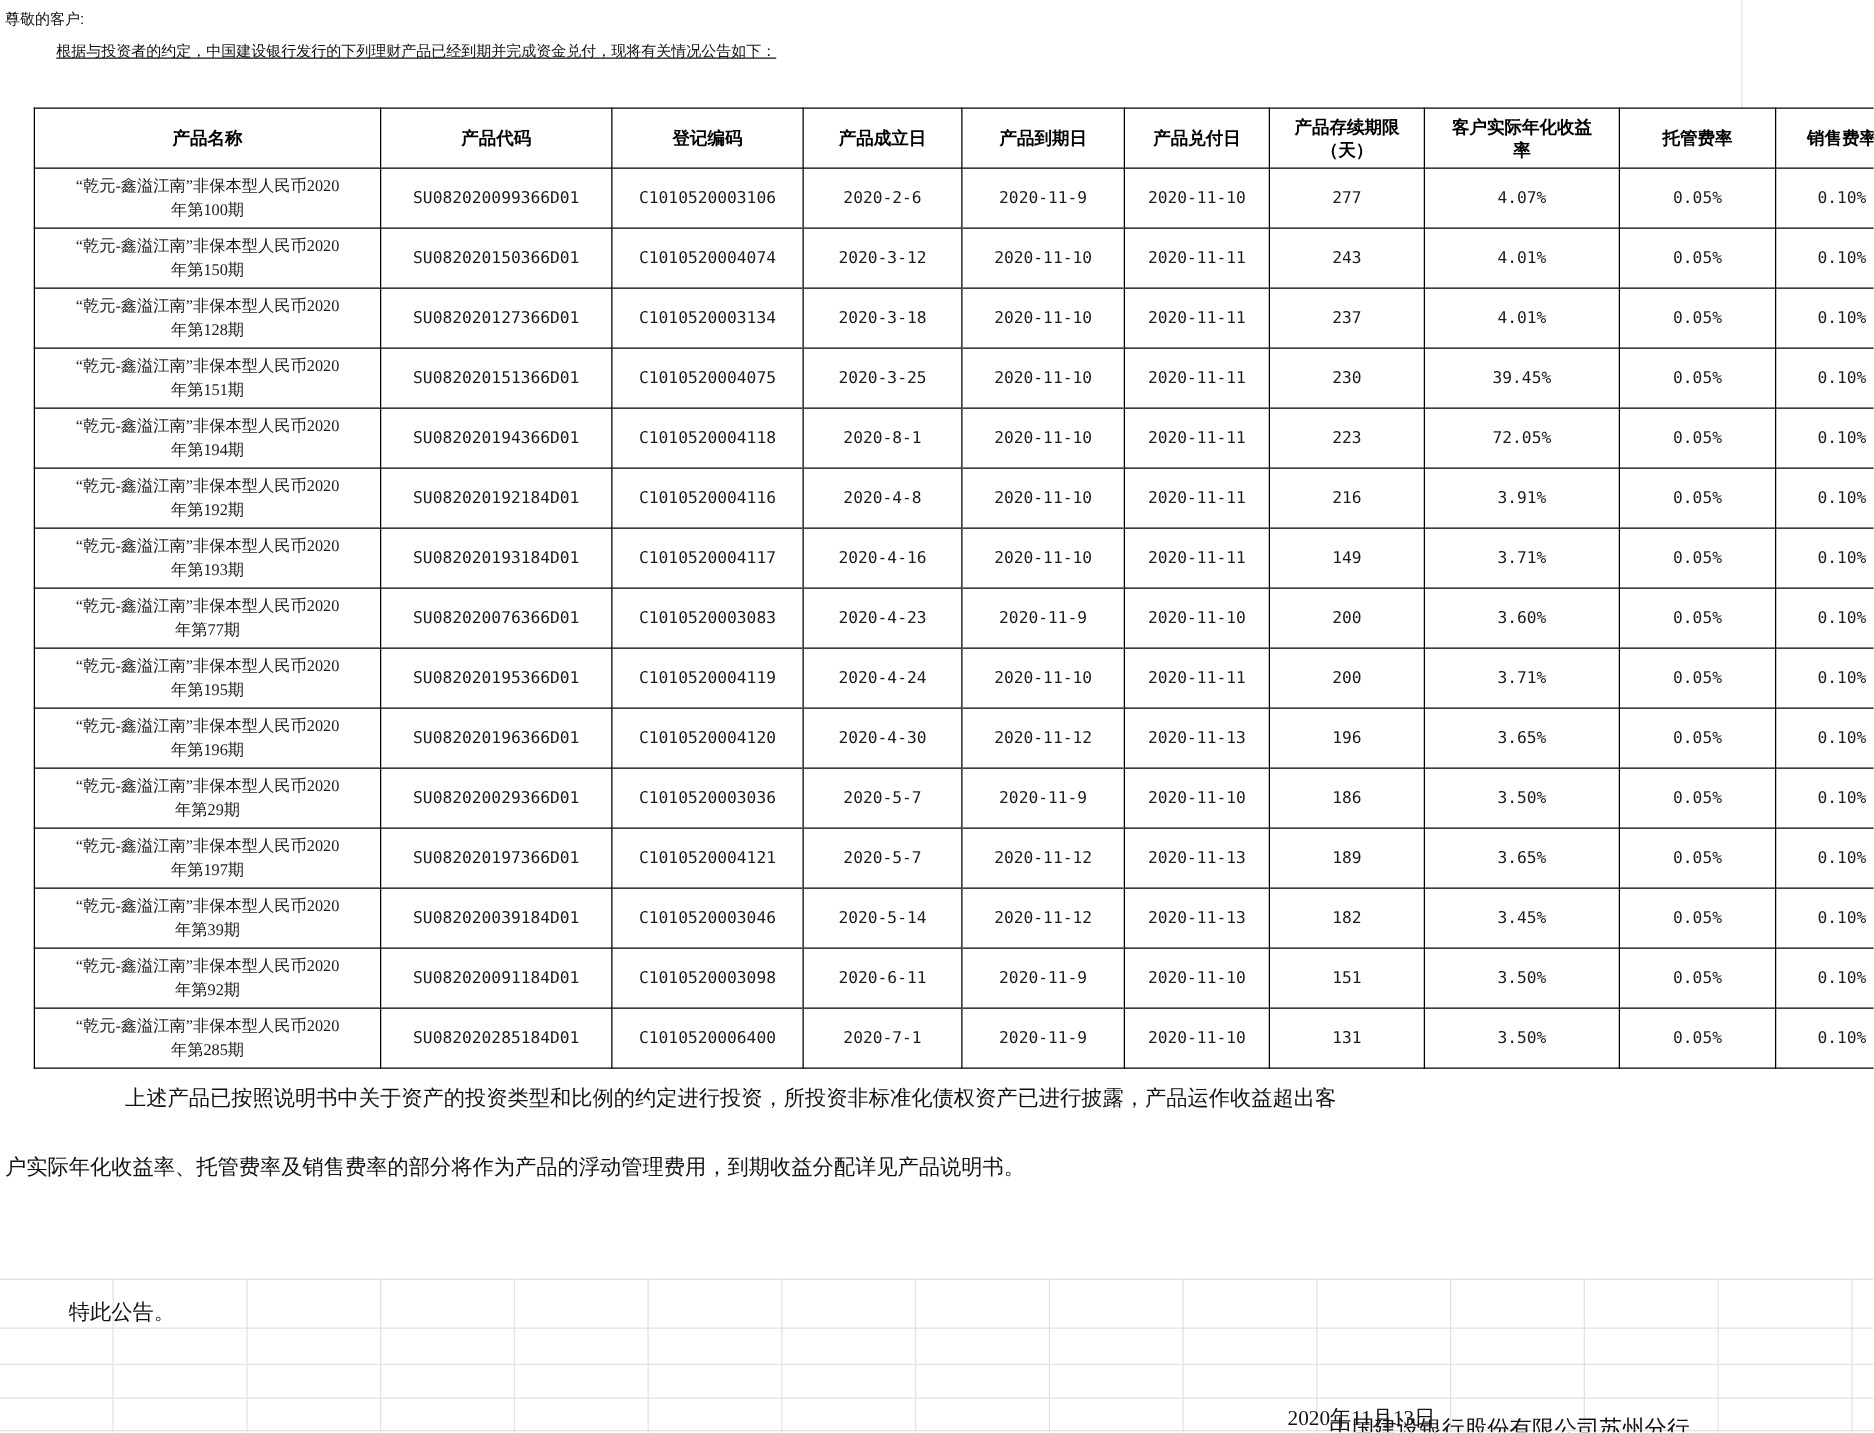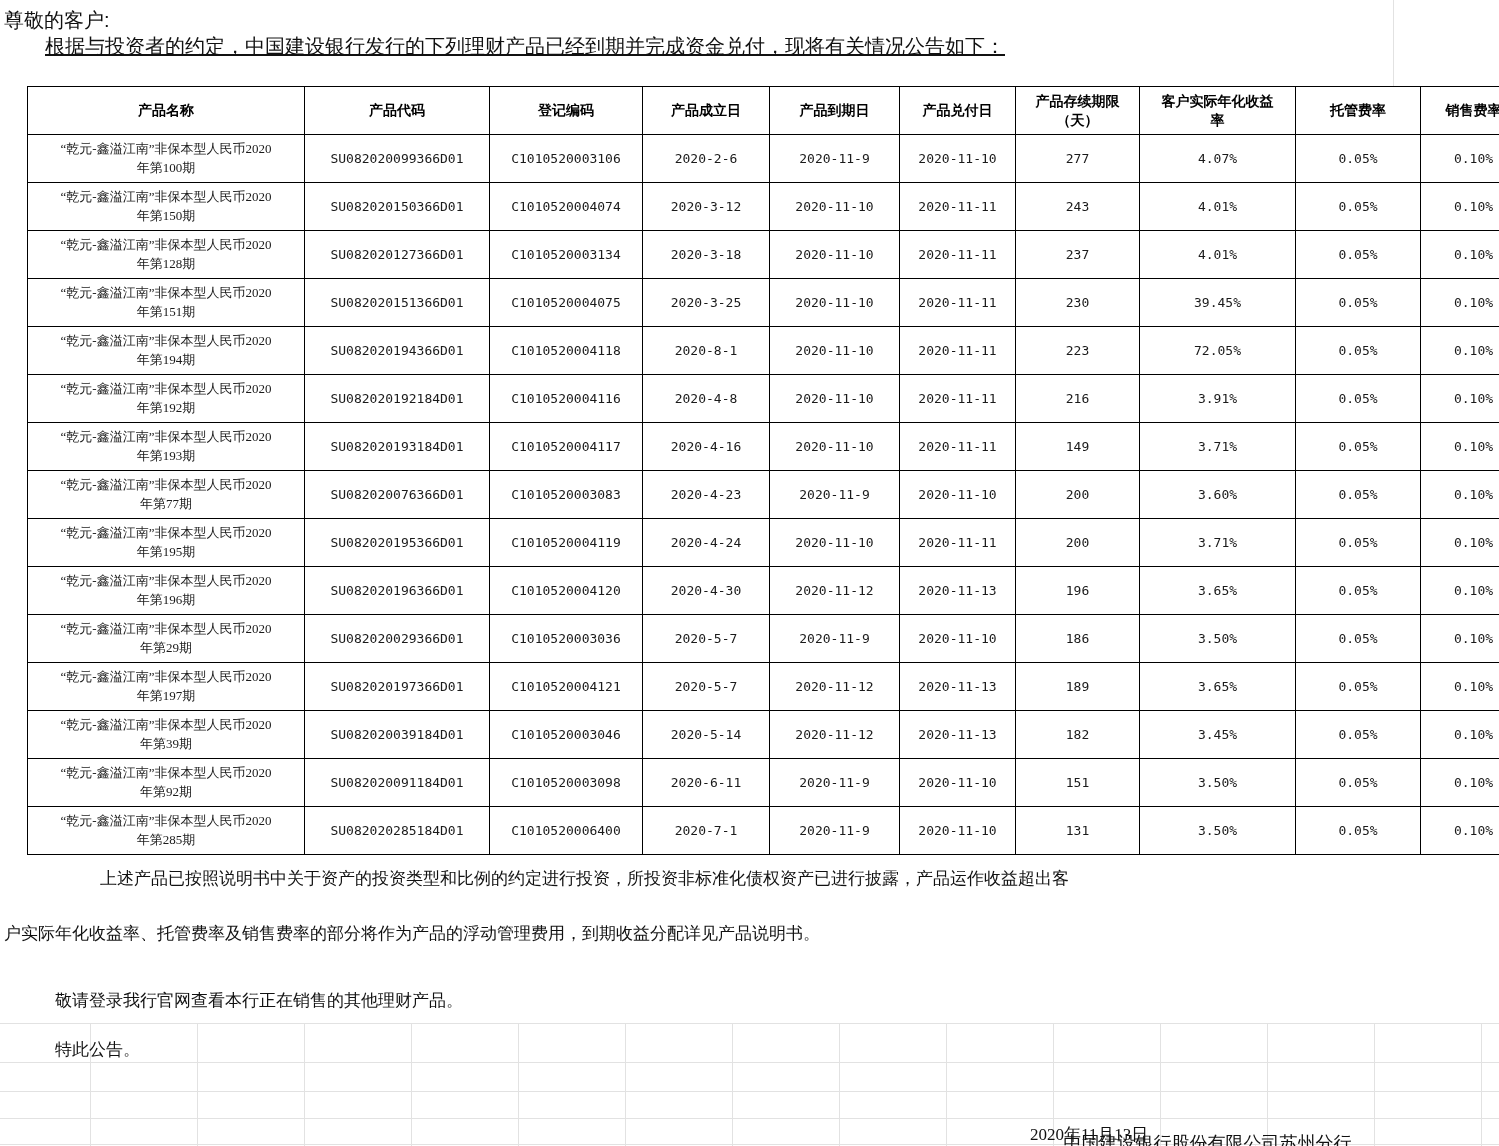--- a/index.html
+++ b/index.html
@@ -4,21 +4,21 @@
 <style>
   html,body{margin:0;padding:0;background:#fff;}
   #page{
     position:relative;
     width:1499px;height:1146px;
     background:#ffffff;
     font-family:"Liberation Sans",sans-serif;
     color:#000;
     overflow:hidden;
   }
-  .txt{position:absolute;white-space:nowrap;font-size:20px;color:#111;}
+  .txt{position:absolute;white-space:nowrap;font-size:12px;color:#111;}
   #greeting{top:7px;left:4px;}
   #intro{top:33px;left:45px;text-decoration:underline;}
 
   
   .gline{position:absolute;background:#e2e2e2;z-index:0;}
 
   
   #products{
     position:absolute;top:86px;left:0;
     width:1499px;
@@ -291,21 +291,20 @@
           <td>131</td>
           <td>3.50%</td>
           <td>0.05%</td>
           <td>0.10%</td>
         </tr>
       </tbody>
   </table>
 
   <div id="para2" class="fpara">户实际年化收益率、托管费率及销售费率的部分将作为产品的浮动管理费用，到期收益分配详见产品说明书。</div>
   <div id="para1" class="fpara">上述产品已按照说明书中关于资产的投资类型和比例的约定进行投资，所投资非标准化债权资产已进行披露，产品运作收益超出客</div>
-  <div id="para3" class="fpara">敬请登录我行官网查看本行正在销售的其他理财产品。</div>
   <div id="para4" class="fpara">特此公告。</div>
   <div id="signature">中国建设银行股份有限公司苏州分行</div>
   <div id="sigdate">2020年11月13日</div>
 
 <div class="gline" style="left: 1393px; top: 0px; width: 1px; height: 86px;"></div>
     <div class="gline" style="left: 0px; top: 1023px; width: 1499px; height: 1px;"></div>
     <div class="gline" style="left: 0px; top: 1062px; width: 1499px; height: 1px;"></div>
     <div class="gline" style="left: 0px; top: 1091px; width: 1499px; height: 1px;"></div>
     <div class="gline" style="left: 0px; top: 1118px; width: 1499px; height: 1px;"></div>
     <div class="gline" style="left: 0px; top: 1144px; width: 1499px; height: 1px;"></div>

